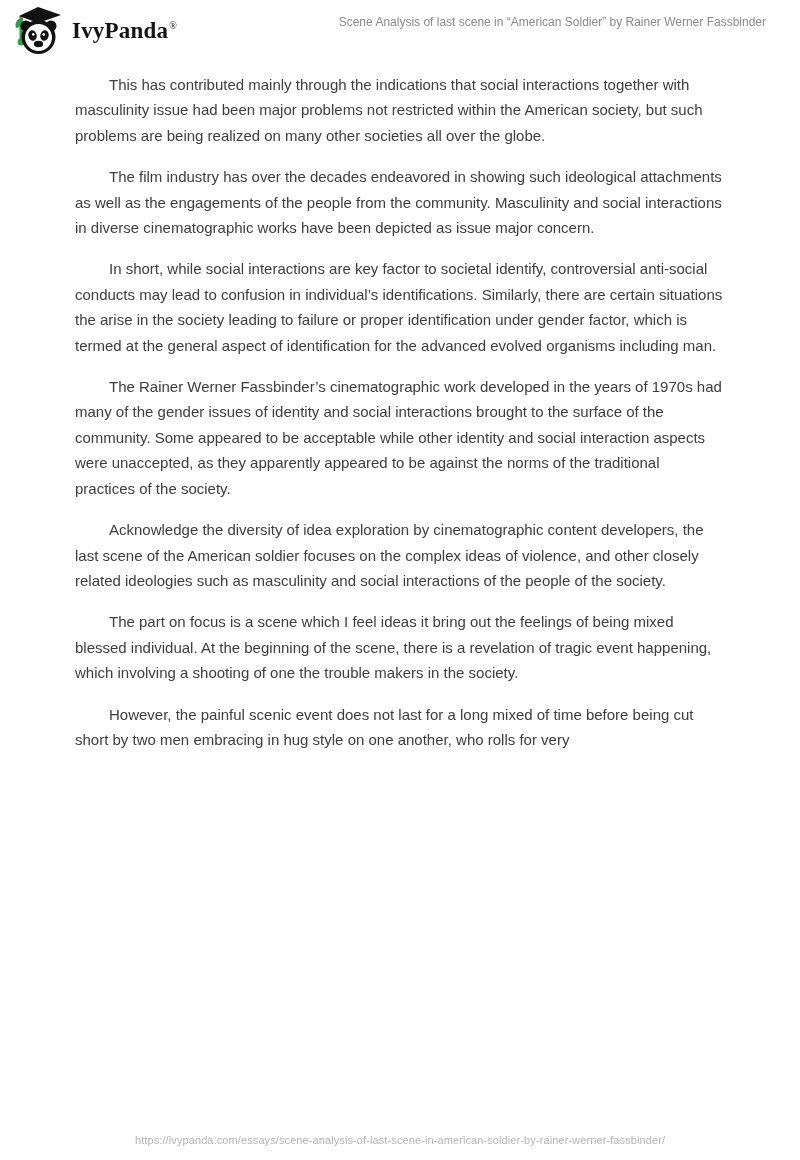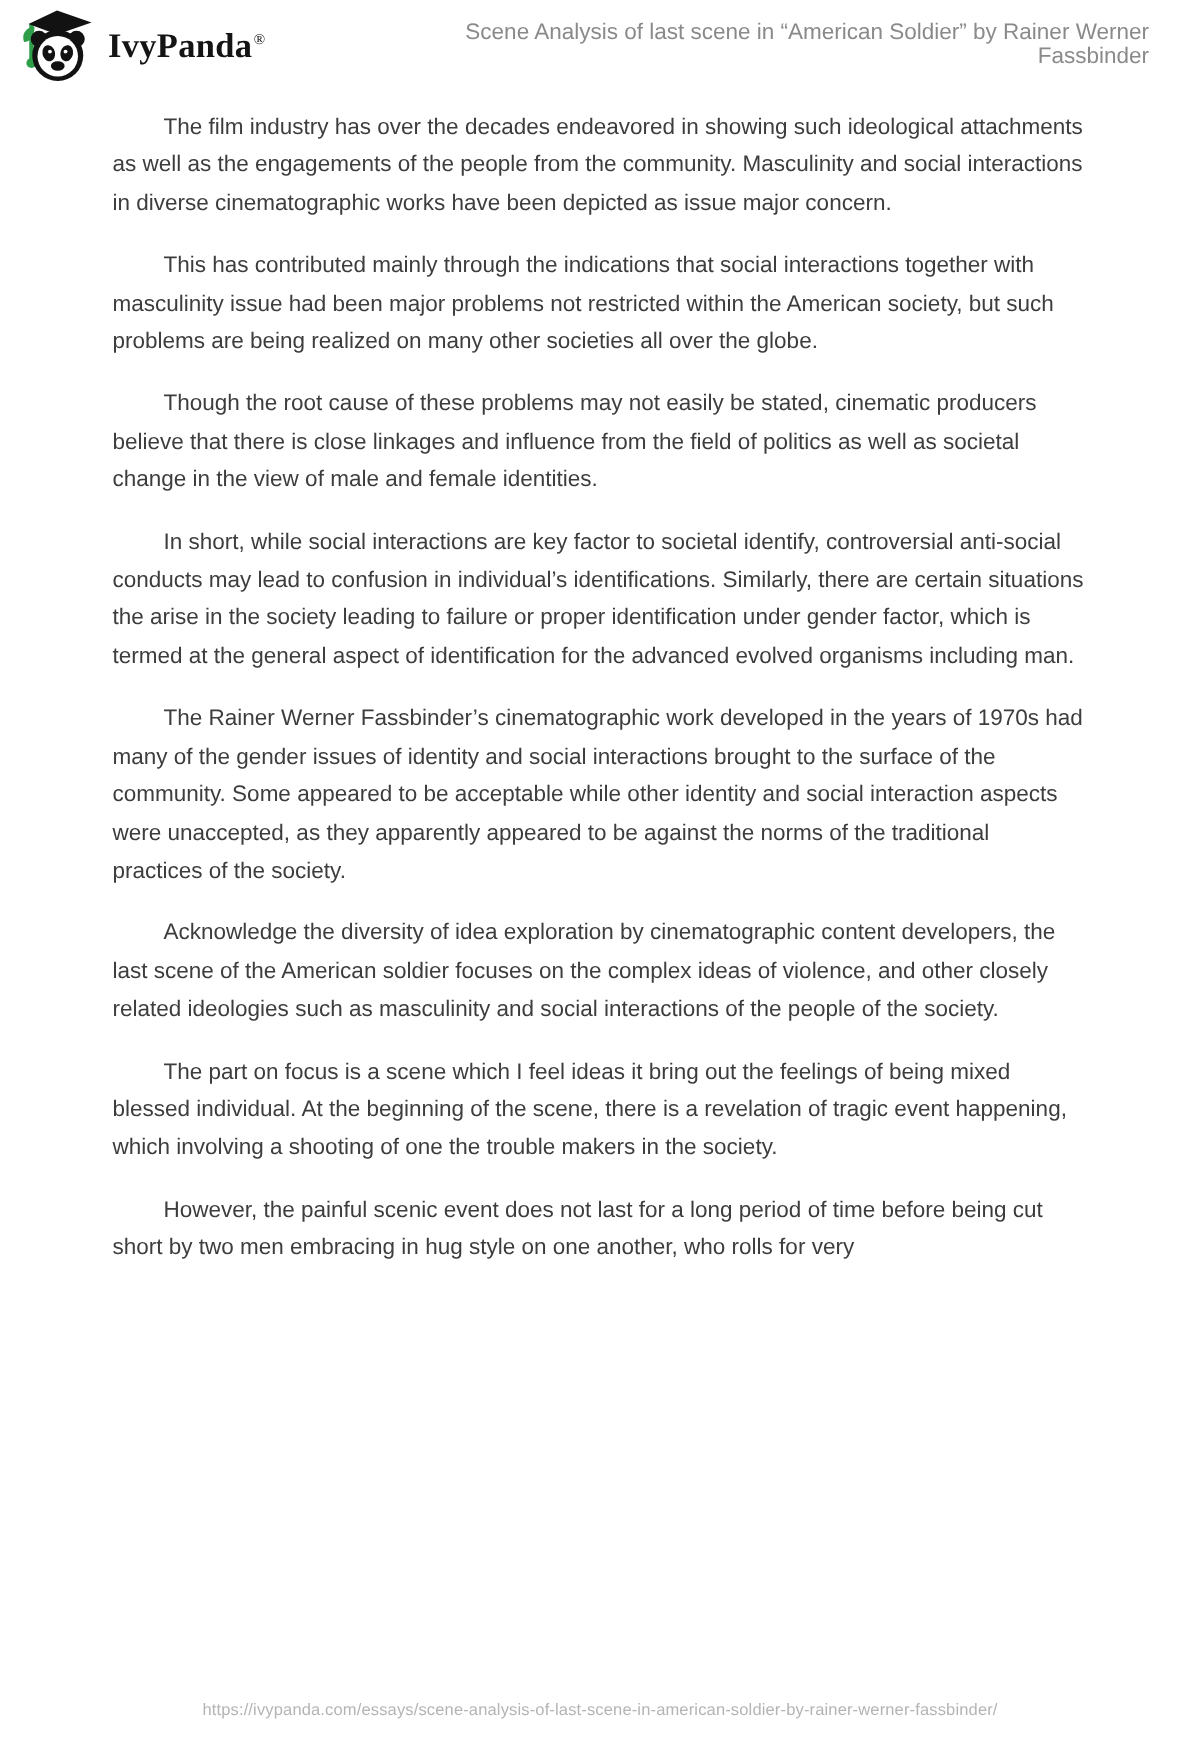--- a/index.html
+++ b/index.html
@@ -31,21 +31,21 @@
     color: #141414;
     letter-spacing: 0.2px;
   }
   .brand-text sup { font-size: 10px; font-weight: 400; vertical-align: super; margin-left: 1px; }
   .doc-title {
     position: absolute;
     top: 14px;
     right: 34px;
     left: 250px;
     text-align: right;
-    font-size: 15px;
+    font-size: 12px;
     color: #8a8a8a;
     line-height: 16px;
   }
   
   .content {
     padding: 8px 77px 0 75px;
     color: #3d3d3d;
     font-size: 15px;
     line-height: 25.4px;
   }
@@ -102,29 +102,28 @@
 
           <ellipse cx="24.5" cy="38" rx="4.6" ry="3.2" fill="#121212"></ellipse>
         </svg>
       </span>
       <span class="brand-text"><span>IvyPanda</span><sup>®</sup></span>
     </a>
     <div class="doc-title">Scene Analysis of last scene in “American Soldier” by Rainer Werner Fassbinder</div>
   </header>
 
   <main class="content">
+    <p class="para indent">This has contributed mainly through the indications that social interactions together with masculinity issue had been major problems not restricted within the American society, but such problems are being realized on many other societies all over the globe.</p>
     <p class="para indent">The film industry has over the decades endeavored in showing such ideological attachments as well as the engagements of the people from the community. Masculinity and social interactions in diverse cinematographic works have been depicted as issue major concern.</p>
-    <p class="para indent">This has contributed mainly through the indications that social interactions together with masculinity issue had been major problems not restricted within the American society, but such problems are being realized on many other societies all over the globe.</p>
-    <p class="para indent">Though the root cause of these problems may not easily be stated, cinematic producers believe that there is close linkages and influence from the field of politics as well as societal change in the view of male and female identities.</p>
 
 
     <p class="para indent">In short, while social interactions are key factor to societal identify, controversial anti-social conducts may lead to confusion in individual’s identifications. Similarly, there are certain situations the arise in the society leading to failure or proper identification under gender factor, which is termed at the general aspect of identification for the advanced evolved organisms including man.</p>
     <p class="para indent">The Rainer Werner Fassbinder’s cinematographic work developed in the years of 1970s had many of the gender issues of identity and social interactions brought to the surface of the community. Some appeared to be acceptable while other identity and social interaction aspects were unaccepted, as they apparently appeared to be against the norms of the traditional practices of the society.</p>
     <p class="para indent">Acknowledge the diversity of idea exploration by cinematographic content developers, the last scene of the American soldier focuses on the complex ideas of violence, and other closely related ideologies such as masculinity and social interactions of the people of the society.</p>
     <p class="para indent">The part on focus is a scene which I feel ideas it bring out the feelings of being mixed blessed individual. At the beginning of the scene, there is a revelation of tragic event happening, which involving a shooting of one the trouble makers in the society.</p>
-    <p class="para indent">However, the painful scenic event does not last for a long period of time before being cut short by two men embracing in hug style on one another, who rolls for very</p>
+    <p class="para indent">However, the painful scenic event does not last for a long mixed of time before being cut short by two men embracing in hug style on one another, who rolls for very</p>
   </main>
 
   <footer class="footer">
     <span class="source-url">https://ivypanda.com/essays/scene-analysis-of-last-scene-in-american-soldier-by-rainer-werner-fassbinder/</span>
   </footer>
 
 </div>
 
 </body></html>

